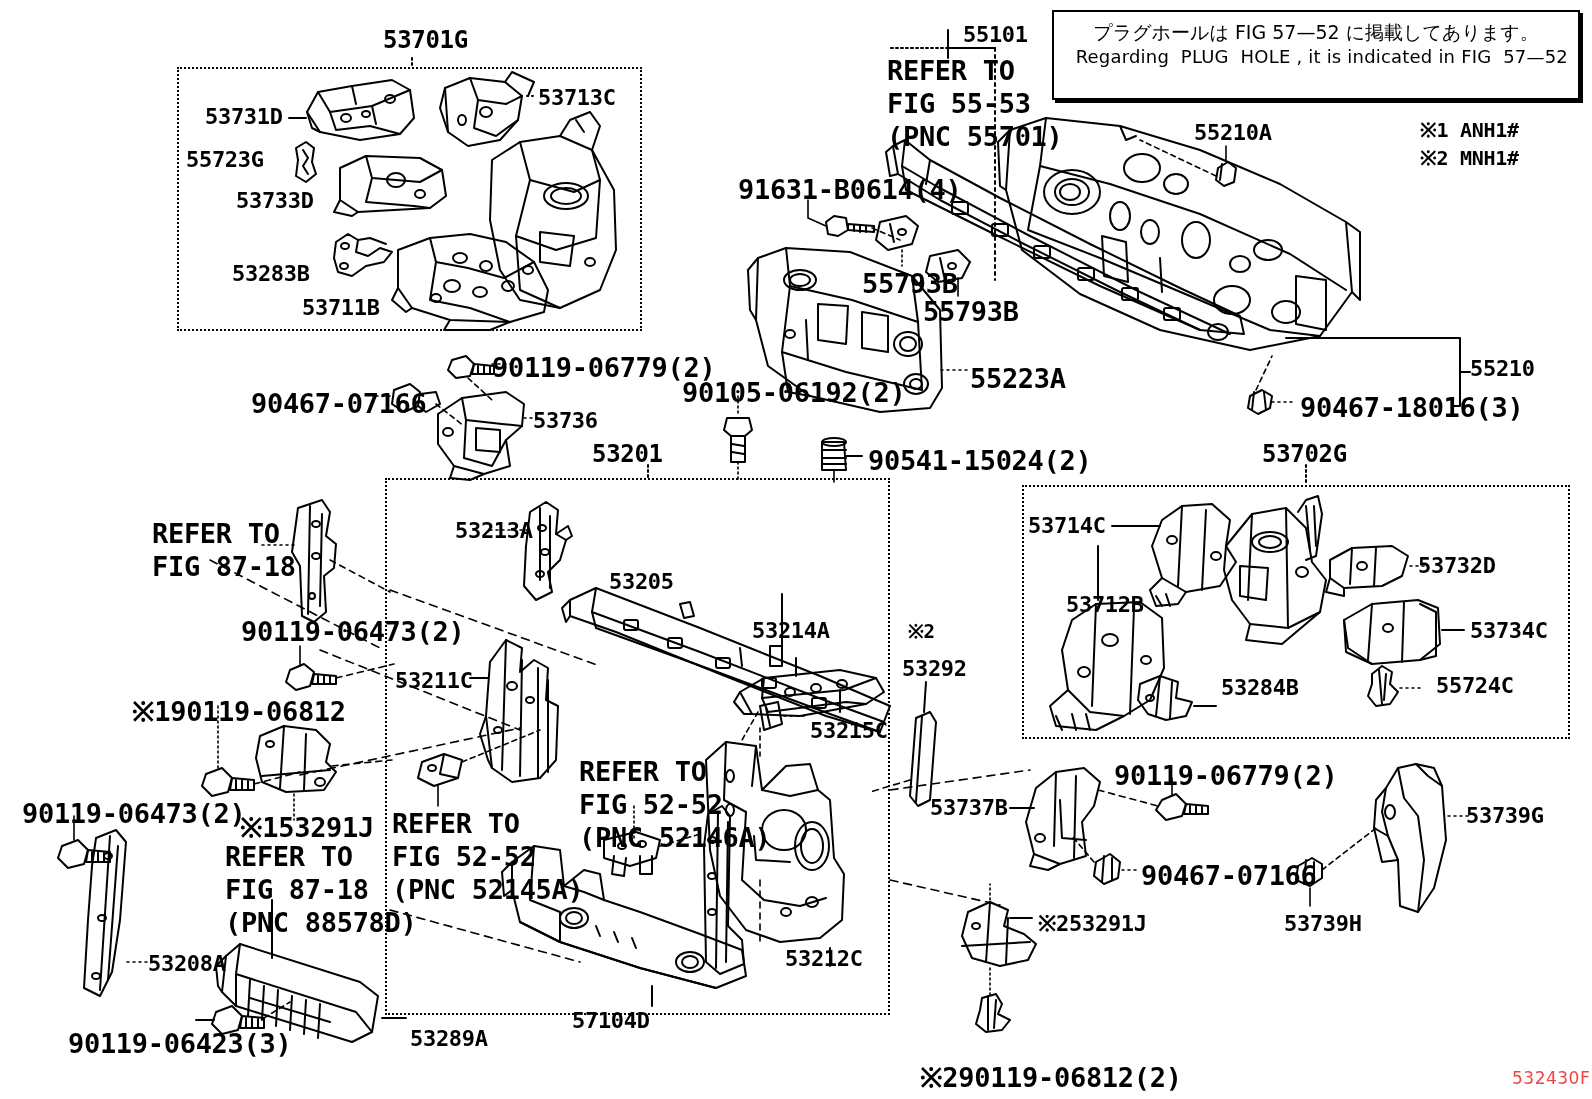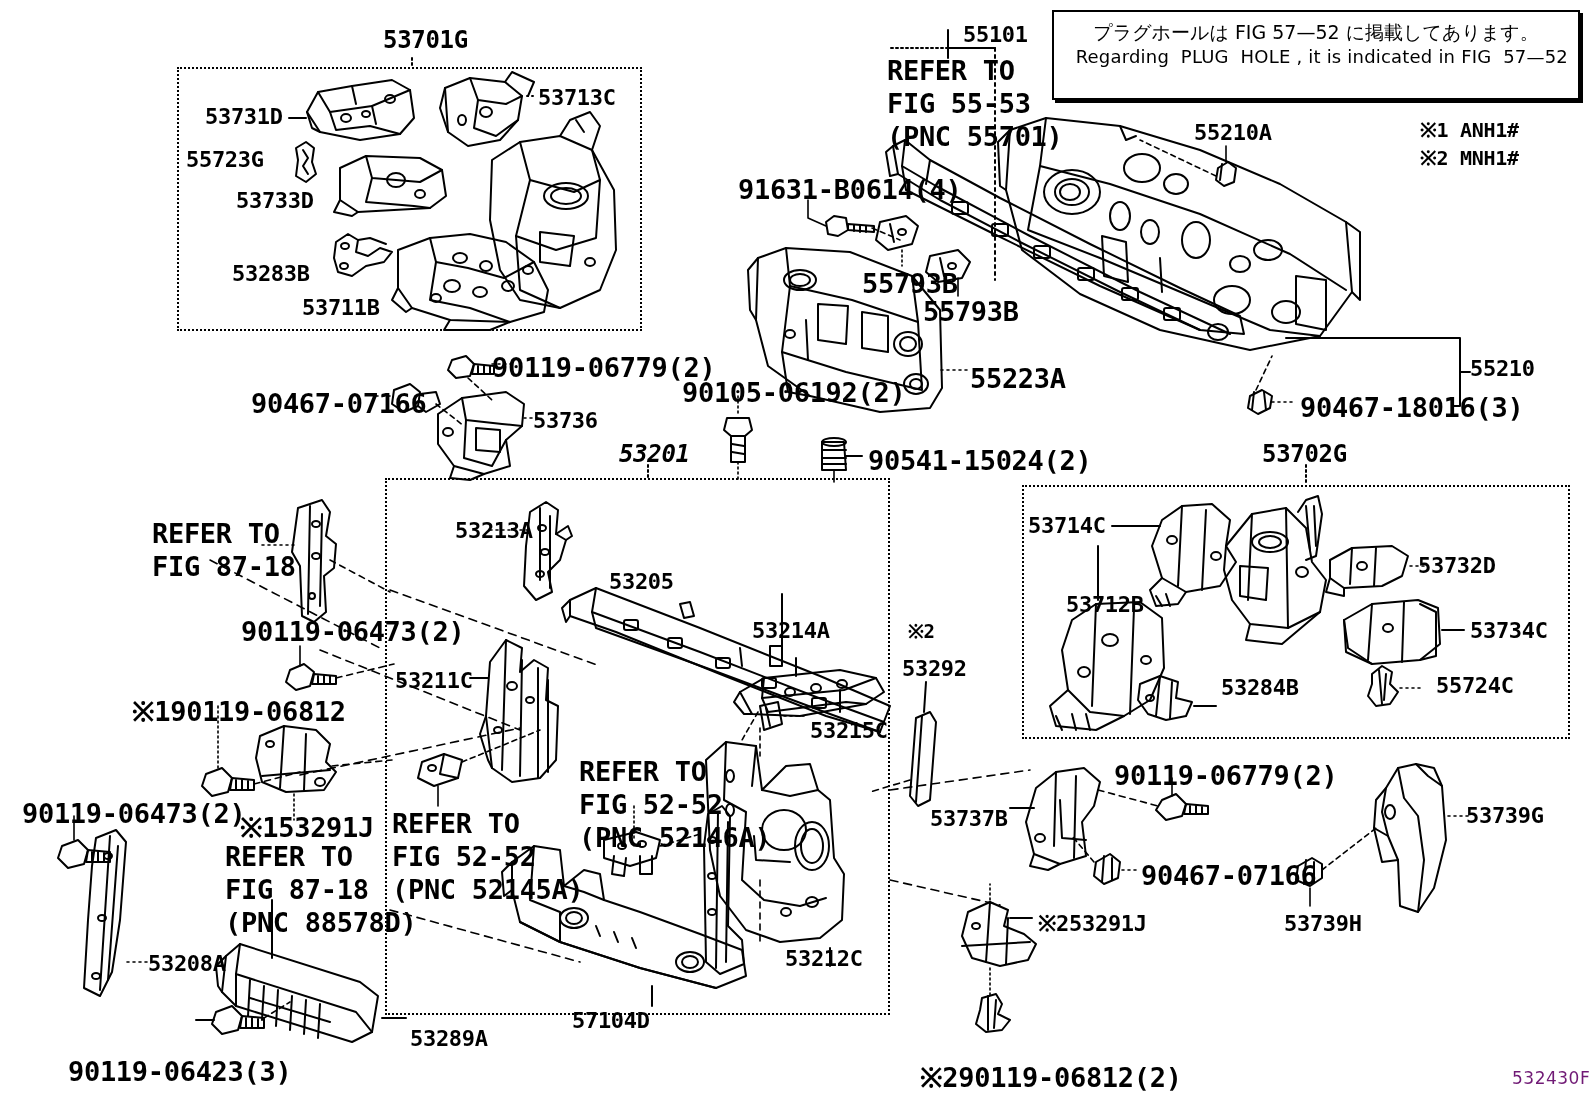--- a/index.html
+++ b/index.html
@@ -42,21 +42,21 @@
   .dbox{
     position:absolute;
     border:2px dotted #000;
     box-sizing:border-box;
     background:transparent;
   }
   svg.art{position:absolute;left:0;top:0;width:1592px;height:1099px;pointer-events:none;}
   .figcode{
     position:absolute;
     font-family:"DejaVu Sans","Liberation Sans",sans-serif;
-    font-size:17px;color:#701a75;letter-spacing:0.5px;
+    font-size:17px;color:#ef4444;letter-spacing:0.5px;
   }
 </style>
 </head>
 <body>
 
 <div id="stage">
 
   <svg class="art" viewBox="0 0 1592 1099">
     <g fill="none" stroke="#000" stroke-width="2" stroke-linejoin="round" stroke-linecap="round">
 
@@ -610,21 +610,21 @@
   </div>
 
   <div class="lbl s20" style="left:1420px;top:118px;">※1 ANH1#</div>
   <div class="lbl s20" style="left:1420px;top:146px;">※2 MNH1#</div>
 
   <div class="dbox" style="left:177px;top:67px;width:465px;height:264px;"></div>
   <div class="dbox" style="left:385px;top:478px;width:505px;height:537px;"></div>
   <div class="dbox" style="left:1022px;top:485px;width:548px;height:254px;"></div>
 
   <div class="lbl s24" style="left:383px;top:26px;">53701G</div>
-  <div class="lbl s24" style="left:619px;top:440px;font-style:italic;">53201</div>
+  <div class="lbl s24" style="left:592px;top:440px;">53201</div>
   <div class="lbl s24" style="left:1262px;top:440px;">53702G</div>
 
   <div class="lbl s22" style="left:205px;top:104px;text-align:right;">53731D</div>
   <div class="lbl s22" style="left:186px;top:147px;">55723G</div>
   <div class="lbl s22" style="left:236px;top:188px;">53733D</div>
   <div class="lbl s22" style="left:232px;top:261px;">53283B</div>
   <div class="lbl s22" style="left:302px;top:295px;">53711B</div>
   <div class="lbl s22" style="left:538px;top:85px;">53713C</div>
 
   <div class="lbl s22" style="left:963px;top:22px;">55101</div>
@@ -649,21 +649,21 @@
   <div class="lbl s21" style="left:152px;top:518px;">REFER TO
 FIG 87-18</div>
   <div class="lbl s21" style="left:241px;top:616px;">90119-06473(2)</div>
   <div class="lbl s21" style="left:132px;top:696px;">※190119-06812</div>
   <div class="lbl s21" style="left:240px;top:812px;">※153291J</div>
   <div class="lbl s21" style="left:22px;top:798px;">90119-06473(2)</div>
   <div class="lbl s22" style="left:148px;top:951px;">53208A</div>
   <div class="lbl s21" style="left:225px;top:841px;">REFER TO
 FIG 87-18
 (PNC 88578D)</div>
-  <div class="lbl s21" style="left:68px;top:1028px;margin-top:28px;">90119-06423(3)</div>
+  <div class="lbl s21" style="left:68px;top:1028px;">90119-06423(3)</div>
   <div class="lbl s22" style="left:410px;top:1006px;margin-top:20px;">53289A</div>
 
   <div class="lbl s22" style="left:412px;top:518px;margin-left:43px;">53213A</div>
   <div class="lbl s22" style="left:609px;top:569px;">53205</div>
   <div class="lbl s22" style="left:395px;top:668px;">53211C</div>
   <div class="lbl s22" style="left:752px;top:618px;">53214A</div>
   <div class="lbl s22" style="left:810px;top:718px;">53215C</div>
   <div class="lbl s21" style="left:579px;top:756px;">REFER TO
 FIG 52-52
 (PNC 52146A)</div>
@@ -675,21 +675,21 @@
   <div class="lbl s19" style="left:908px;top:620px;">※2</div>
   <div class="lbl s22" style="left:902px;top:656px;">53292</div>
 
   <div class="lbl s22" style="left:1028px;top:513px;">53714C</div>
   <div class="lbl s22" style="left:1066px;top:592px;">53712B</div>
   <div class="lbl s22" style="left:1418px;top:553px;">53732D</div>
   <div class="lbl s22" style="left:1470px;top:618px;">53734C</div>
   <div class="lbl s22" style="left:1221px;top:675px;">53284B</div>
   <div class="lbl s22" style="left:1436px;top:673px;">55724C</div>
 
-  <div class="lbl s22" style="left:930px;top:795px;margin-top:11px;">53737B</div>
+  <div class="lbl s22" style="left:930px;top:795px;">53737B</div>
   <div class="lbl s21" style="left:1114px;top:760px;">90119-06779(2)</div>
   <div class="lbl s21" style="left:1141px;top:860px;">90467-07166</div>
   <div class="lbl s22" style="left:1038px;top:911px;">※253291J</div>
   <div class="lbl s21" style="left:920px;top:1062px;">※290119-06812(2)</div>
   <div class="lbl s22" style="left:1466px;top:803px;">53739G</div>
   <div class="lbl s22" style="left:1284px;top:911px;">53739H</div>
 
   <div class="figcode" style="left:1512px;top:1068px;">532430F</div>
 
 </div>

